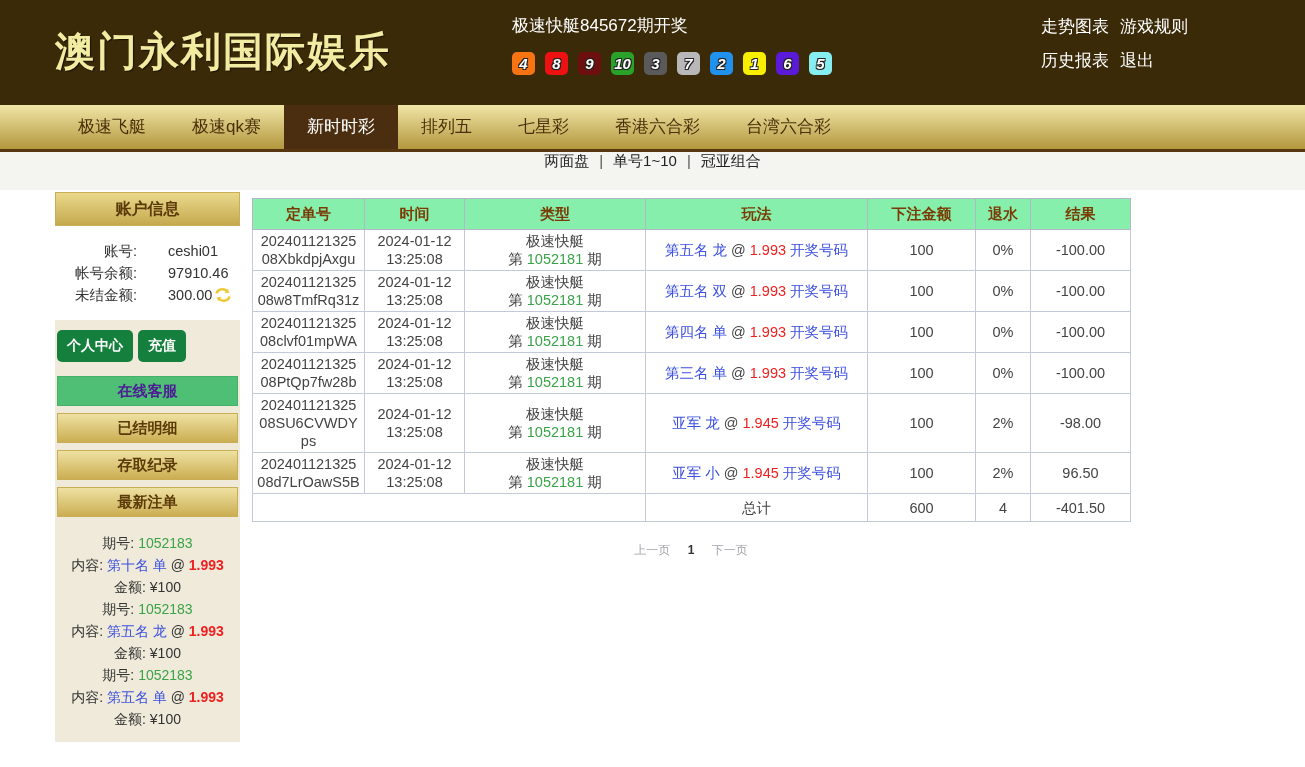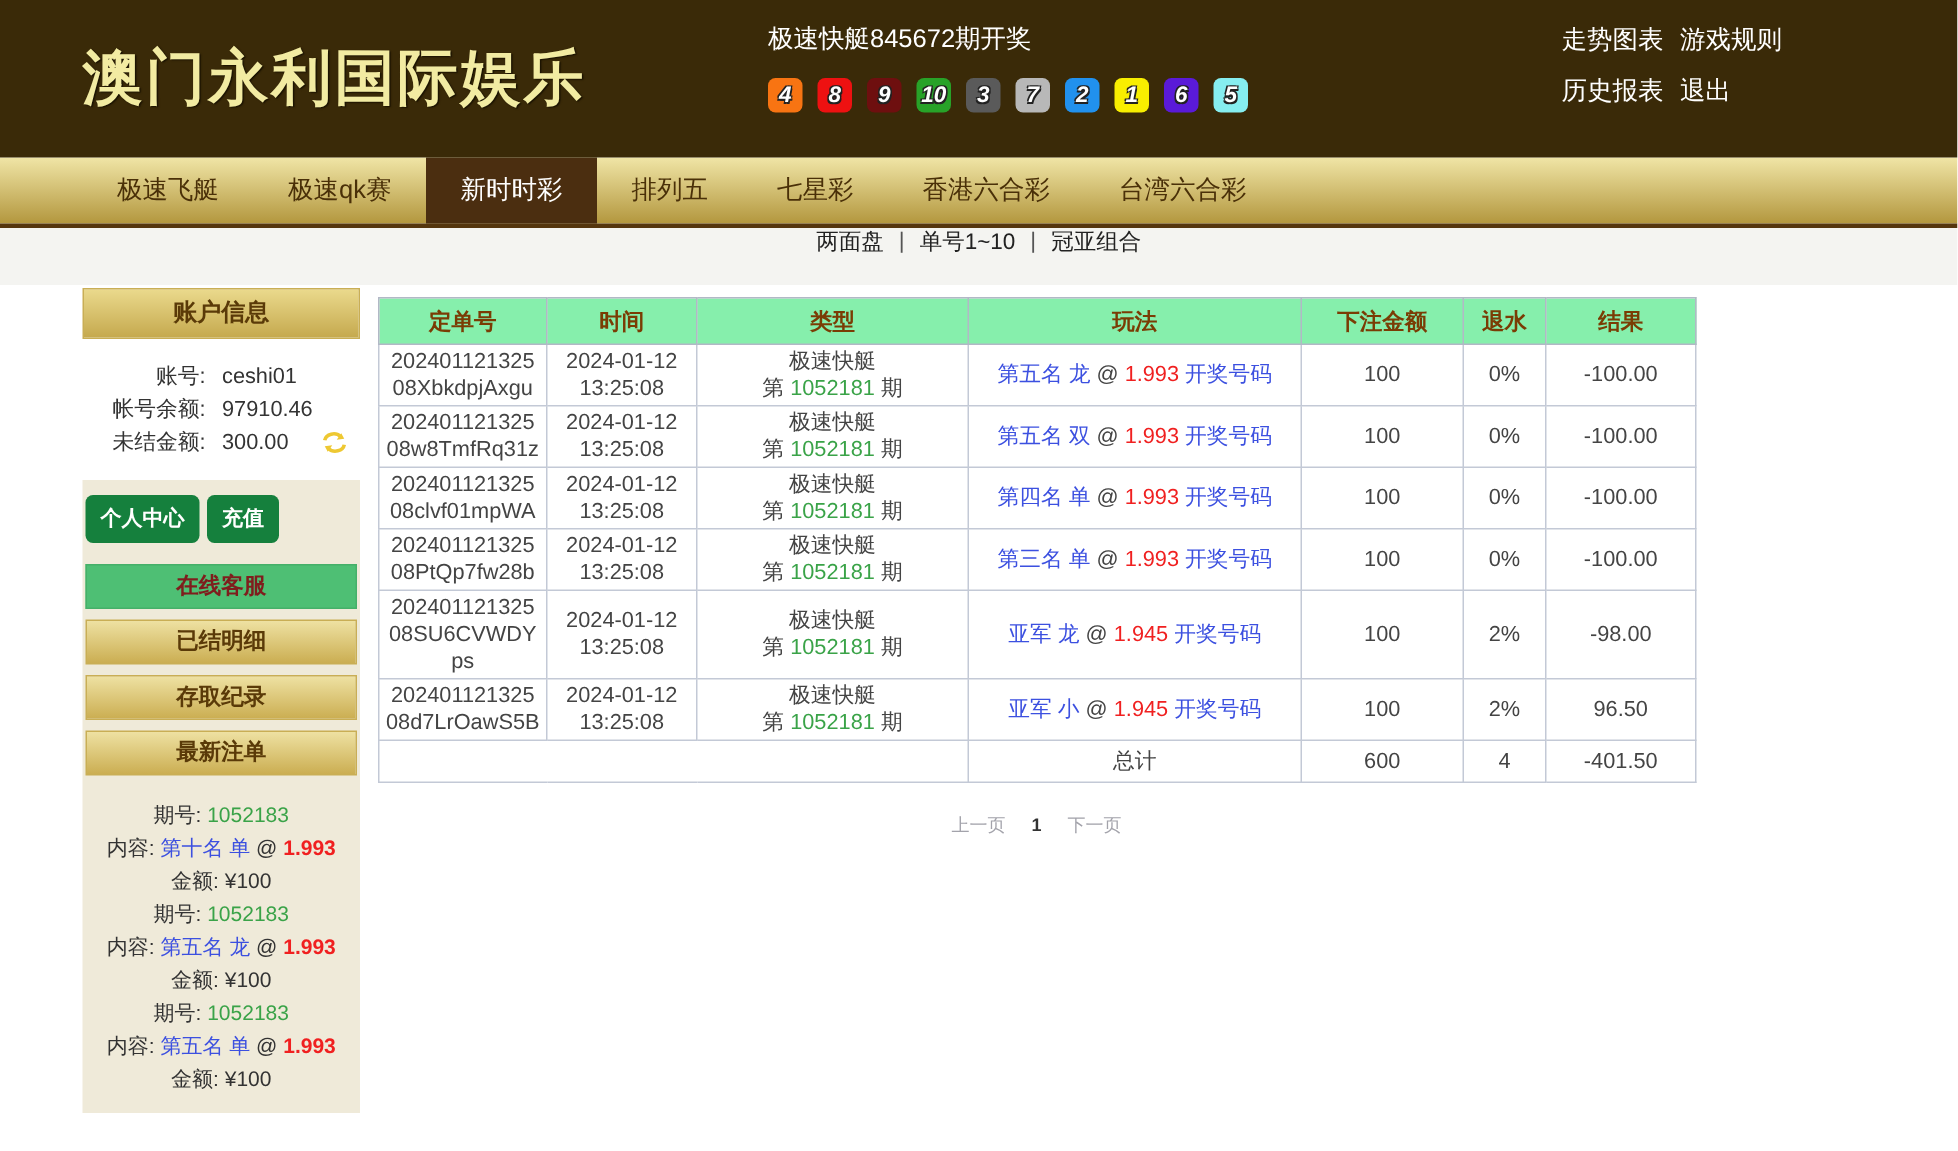--- a/index.html
+++ b/index.html
@@ -58,37 +58,37 @@
 
   
   .sidebar { width:185px; margin-top:2px; flex:none; }
   .acct-header {
     height:34px; line-height:32px; text-align:center;
     background:linear-gradient(#ead98c,#c5a94e);
     border:1px solid #c9ae55;
     font-size:16px; font-weight:bold; color:#5a3a08;
   }
   .acct-fields { background:#fff; padding:14px 0 10px; }
-  .field-row { display:flex; align-items:center; font-size:14.5px; color:#333; line-height:22px; position:relative; }
+  .field-row { display:flex; align-items:center; font-size:14.5px; color:#333; line-height:22px; position:relative;gap:20px; }
   .field-label { width:82px; text-align:right; flex:none; }
   .field-value { margin-left:11px; }
   .refresh-btn { position:absolute; right:8px; top:3px; cursor:pointer; line-height:0; }
 
   .side-panel { background:#efead9; padding:9px 2px 12px; margin-top:4px; }
   .btn-row { display:flex; gap:5px; padding:1px 0 7px; }
   .btn-dark {
     background:#15803d; color:#fff; border:none; cursor:pointer;
     font-family:inherit; font-size:14px; font-weight:bold;
     border-radius:5px; padding:7px 10px;
   }
   .btn-full {
     display:block; width:100%; margin:7px 0; height:30px; line-height:28px;
     text-align:center; font-size:15px; font-weight:bold; cursor:pointer;
   }
-  .btn-green { background:#4ebf74; color:#7f1d1d; border:1px solid #45b069; }
+  .btn-green { background:#4ebf74; color:#4c1d95; border:1px solid #45b069; }
   .btn-gold {
     background:linear-gradient(#eee1a2,#cbae52);
     color:#5a3a08; border:1px solid #c9ae55;
   }
   .bets { padding-top:8px; font-size:14px; color:#333; text-align:center; }
   .bet-line { line-height:22px; }
   .txt-green { color:#3aa348; }
   .txt-blue  { color:#3c50e0; }
   .txt-red   { color:#f02020; }
   .bold      { font-weight:bold; }

